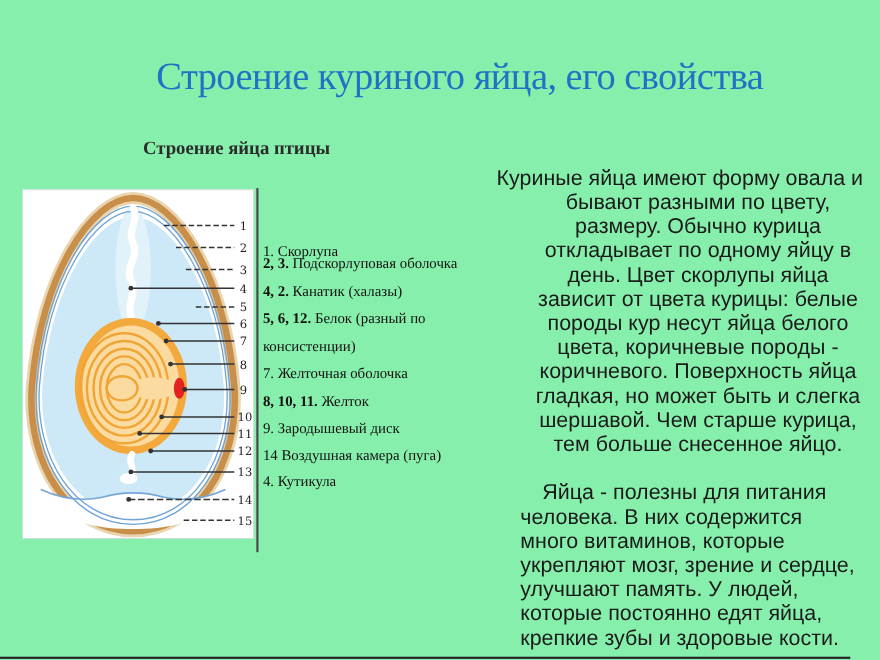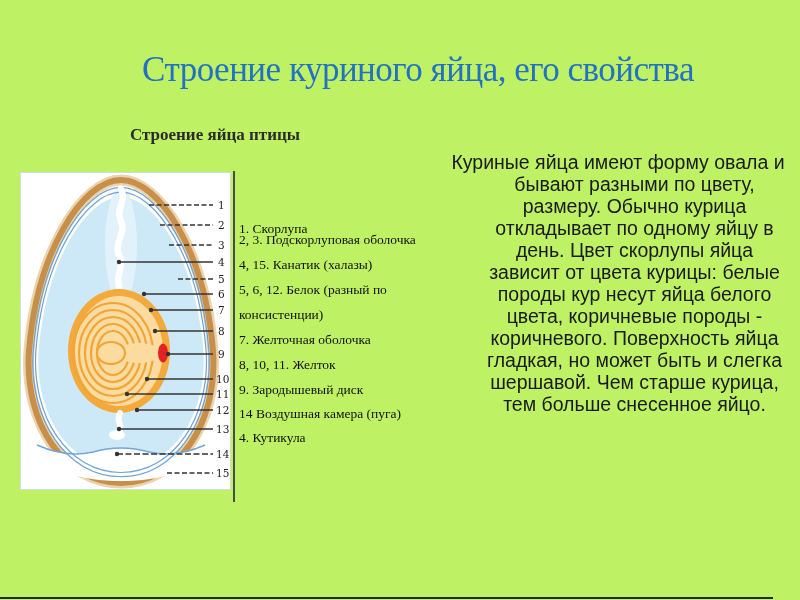--- a/index.html
+++ b/index.html
@@ -1,19 +1,19 @@
 <!DOCTYPE html>
 <html><head>
 <meta charset="utf-8">
 <style>
   html,body{margin:0;padding:0;}
   .slide{
     position:relative;
     width:800px;height:600px;
-    background:#bef264;
+    background:#86efac;
     overflow:hidden;
     font-family:"Liberation Sans",sans-serif;
   }
   .slide-title{
     position:absolute;left:48px;top:50px;width:740px;
     text-align:center;
     font-family:"Liberation Serif",serif;
     font-size:35px;line-height:40px;letter-spacing:-0.5px;
     color:#2371c4;
   }
@@ -31,21 +31,21 @@
   .legend-divider{
     position:absolute;left:233px;top:171px;width:2px;height:331px;
     background:#4a4a4a;
   }
   .legend-item{
     position:absolute;left:239px;width:184px;
     font-family:"Liberation Serif",serif;
     font-size:13.5px;line-height:25px;color:#101010;
   }
   .legend-item .lt{white-space:pre-line;}
-  .legend-item .b{font-weight:normal;}
+  .legend-item .b{font-weight:bold;}
   .body-text{
     position:absolute;left:440px;top:129px;width:356px;
     font-size:19.5px;line-height:22px;color:#1a1a1a;
     white-space:pre-line;
   }
   .para1{margin:0;padding-left:33px;text-indent:-33px;text-align:center;}
   .para2{margin:0;padding-left:33px;text-indent:20px;}
   .bottom-border{
     position:absolute;left:0;top:597px;width:773px;height:2px;
     background:#262626;
@@ -152,21 +152,21 @@
         <text class="num-label" x="195" y="304">15</text>
       </g>
     </svg>
   </div>
 
   <div class="legend-divider"></div>
 
   <div>
     <div class="legend-item" style="top:216px"><span class="ln">1.</span> <span class="lt">Скорлупа</span></div>
     <div class="legend-item" style="top:227px"><span class="ln b">2, 3.</span> <span class="lt">Подскорлуповая оболочка</span></div>
-    <div class="legend-item" style="top:252px"><span class="ln b">4, 15.</span> <span class="lt">Канатик (халазы)</span></div>
+    <div class="legend-item" style="top:252px"><span class="ln b">4, 2.</span> <span class="lt">Канатик (халазы)</span></div>
     <div class="legend-item" style="top:277px"><span class="ln b">5, 6, 12.</span> <span class="lt">Белок (разный по
 консистенции)</span></div>
     <div class="legend-item" style="top:327px"><span class="ln">7.</span> <span class="lt">Желточная оболочка</span></div>
     <div class="legend-item" style="top:352px"><span class="ln b">8, 10, 11.</span> <span class="lt">Желток</span></div>
     <div class="legend-item" style="top:377px"><span class="ln">9.</span> <span class="lt">Зародышевый диск</span></div>
     <div class="legend-item" style="top:401px"><span class="ln">14</span> <span class="lt">Воздушная камера (пуга)</span></div>
     <div class="legend-item" style="top:425px"><span class="ln">4.</span> <span class="lt">Кутикула</span></div>
   </div>
 
   <div class="body-text">
@@ -175,17 +175,24 @@
 размеру. Обычно курица
 откладывает по одному яйцу в
 день. Цвет скорлупы яйца
 зависит от цвета курицы: белые
 породы кур несут яйца белого
 цвета, коричневые породы -
 коричневого. Поверхность яйца
 гладкая, но может быть и слегка
 шершавой. Чем старше курица,
 тем больше снесенное яйцо.</p>
+    <p class="para2">Яйца - полезны для питания
+человека. В них содержится
+много витаминов, которые
+укрепляют мозг, зрение и сердце,
+улучшают память. У людей,
+которые постоянно едят яйца,
+крепкие зубы и здоровые кости.</p>
   </div>
 
   <div class="bottom-border"></div>
 
 </div>
 
 </body></html>

